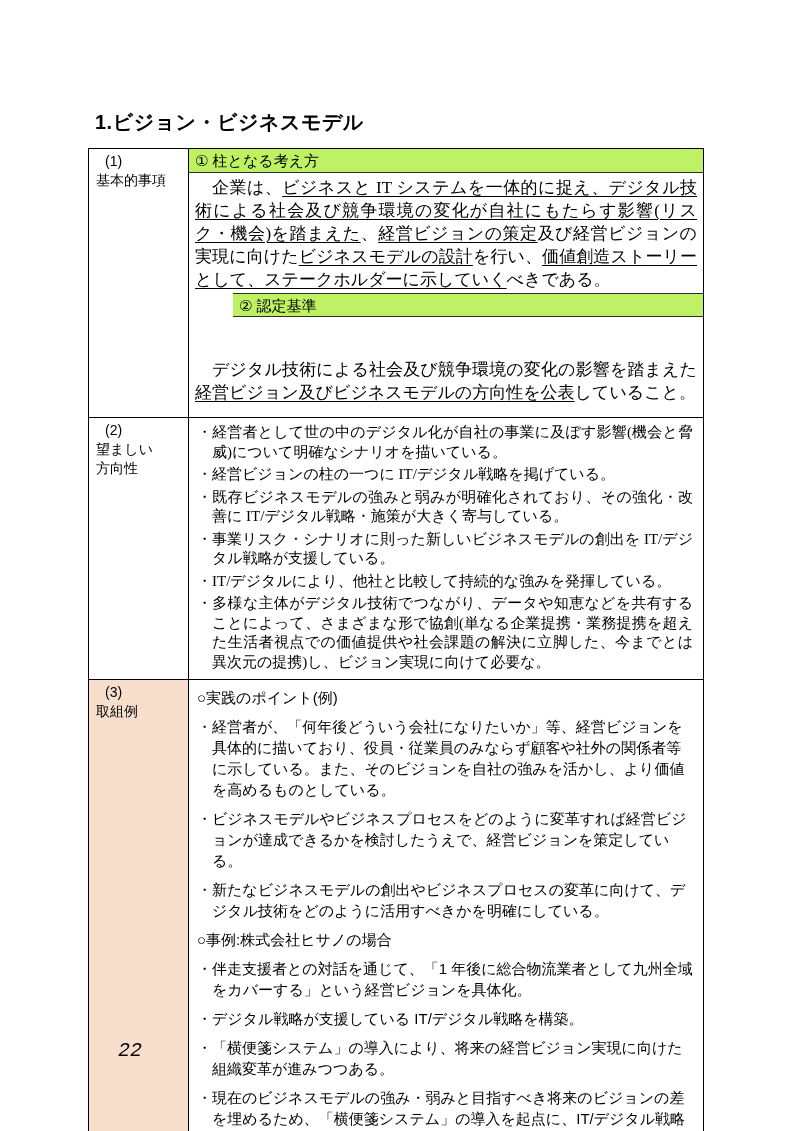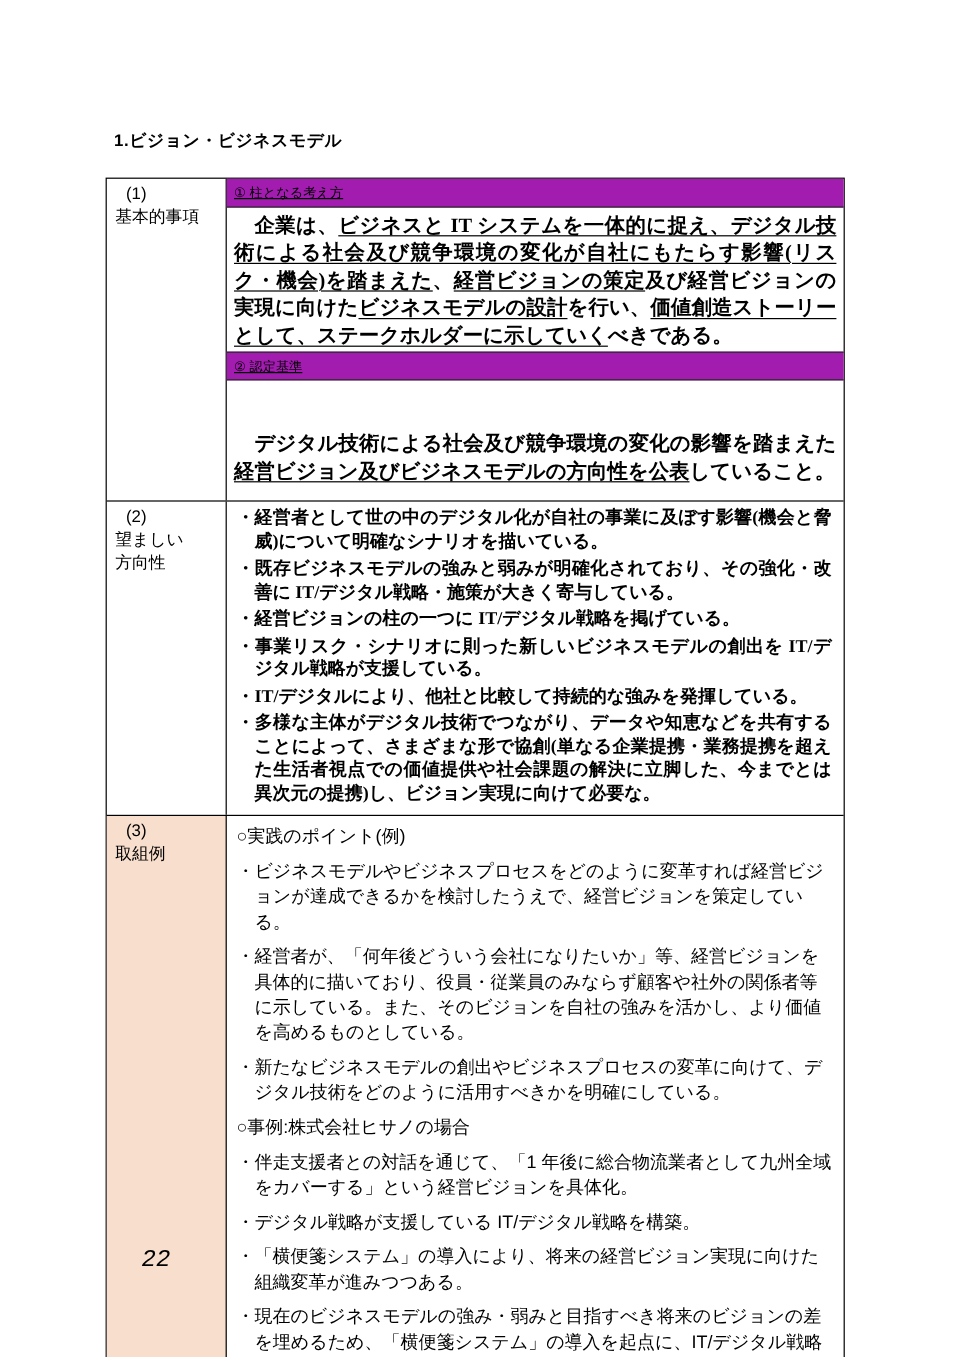--- a/index.html
+++ b/index.html
@@ -4,48 +4,48 @@
 <style>
   html, body { margin:0; padding:0; }
   body {
     width:800px; height:1131px;
     background:#ffffff; color:#000;
     font-family:"Liberation Sans","DejaVu Sans",sans-serif;
     position:relative; overflow:hidden;
   }
   .title {
     position:absolute; left:95px; top:109px; margin:0;
-    font-size:14px; font-weight:bold; letter-spacing:0.5px;
+    font-size:20px; font-weight:bold; letter-spacing:0.5px;
   }
   .doc-table {
     position:absolute; left:88px; top:148px; width:616px;
     border:1.5px solid #000; box-sizing:border-box;
     background:#fff;
   }
   .trow { display:flex; align-items:stretch; }
   .trow + .trow { border-top:1.5px solid #000; }
   .label-cell {
     flex:0 0 100px; width:100px; box-sizing:border-box;
     border-right:1.5px solid #000;
     padding:3px 4px 0 7px;
     font-size:14px; line-height:19px;
   }
   .label-cell .num { padding-left:9px; }
   .label-bg-example { background:#F8DECC; }
   .content-cell { flex:1 1 auto; min-width:0; box-sizing:border-box; }
   .subheader {
-    background:#a21caf;
+    background:#bef264;
     border-bottom:1px solid #2b2b2b;
-    font-size:11px; line-height:20px;
-    padding:2px 6px; height:24px; box-sizing:border-box;text-decoration:underline;
+    font-size:15px; line-height:20px;
+    padding:2px 6px; height:24px; box-sizing:border-box;
   }
-  .subheader.mid { border-top:1px solid #2b2b2b; }
+  .subheader.mid { border-top:1px solid #2b2b2b;margin-left:44px; }
   .serif {
     font-family:"Liberation Serif","DejaVu Serif",serif;
-    font-weight:700;
+    font-weight:400;
     text-align:justify;
   }
   .body-block1 {
     min-height:116px; box-sizing:border-box;
     padding:3px 6px 2px 6px;
   }
   .p-main {
     font-size:17px; line-height:23px; margin:0;
     text-indent:1em;
   }
@@ -107,39 +107,39 @@
 
   <div class="trow row2">
     <div class="label-cell">
       <div class="num">(2)</div>
       <div>望ましい</div>
       <div>方向性</div>
     </div>
     <div class="content-cell">
       <div class="bullets2">
           <div class="serif b2">・経営者として世の中のデジタル化が自社の事業に及ぼす影響(機会と脅威)について明確なシナリオを描いている。</div>
+          <div class="serif b2">・経営ビジョンの柱の一つに IT/デジタル戦略を掲げている。</div>
           <div class="serif b2">・既存ビジネスモデルの強みと弱みが明確化されており、その強化・改善に IT/デジタル戦略・施策が大きく寄与している。</div>
-          <div class="serif b2">・経営ビジョンの柱の一つに IT/デジタル戦略を掲げている。</div>
           <div class="serif b2">・事業リスク・シナリオに則った新しいビジネスモデルの創出を IT/デジタル戦略が支援している。</div>
           <div class="serif b2">・IT/デジタルにより、他社と比較して持続的な強みを発揮している。</div>
           <div class="serif b2">・多様な主体がデジタル技術でつながり、データや知恵などを共有することによって、さまざまな形で協創(単なる企業提携・業務提携を超えた生活者視点での価値提供や社会課題の解決に立脚した、今までとは異次元の提携)し、ビジョン実現に向けて必要な。</div>
         </div>
     </div>
   </div>
 
   <div class="trow row3">
     <div class="label-cell label-bg-example">
       <div class="num">(3)</div>
       <div>取組例</div>
     </div>
     <div class="content-cell">
       <div class="items3">
           <div class="head3">○実践のポイント(例)</div>
+          <div class="b3">・経営者が、「何年後どういう会社になりたいか」等、経営ビジョンを具体的に描いており、役員・従業員のみならず顧客や社外の関係者等に示している。また、そのビジョンを自社の強みを活かし、より価値を高めるものとしている。</div>
           <div class="b3">・ビジネスモデルやビジネスプロセスをどのように変革すれば経営ビジョンが達成できるかを検討したうえで、経営ビジョンを策定している。</div>
-          <div class="b3">・経営者が、「何年後どういう会社になりたいか」等、経営ビジョンを具体的に描いており、役員・従業員のみならず顧客や社外の関係者等に示している。また、そのビジョンを自社の強みを活かし、より価値を高めるものとしている。</div>
           <div class="b3">・新たなビジネスモデルの創出やビジネスプロセスの変革に向けて、デジタル技術をどのように活用すべきかを明確にしている。</div>
           <div class="head3">○事例:株式会社ヒサノの場合</div>
           <div class="b3">・伴走支援者との対話を通じて、「1 年後に総合物流業者として九州全域をカバーする」という経営ビジョンを具体化。</div>
           <div class="b3">・デジタル戦略が支援している IT/デジタル戦略を構築。</div>
           <div class="b3">・「横便箋システム」の導入により、将来の経営ビジョン実現に向けた組織変革が進みつつある。</div>
           <div class="b3">・現在のビジネスモデルの強み・弱みと目指すべき将来のビジョンの差を埋めるため、「横便箋システム」の導入を起点に、IT/デジタル戦略を推進している。</div>
         </div>
     </div>
   </div>
 

